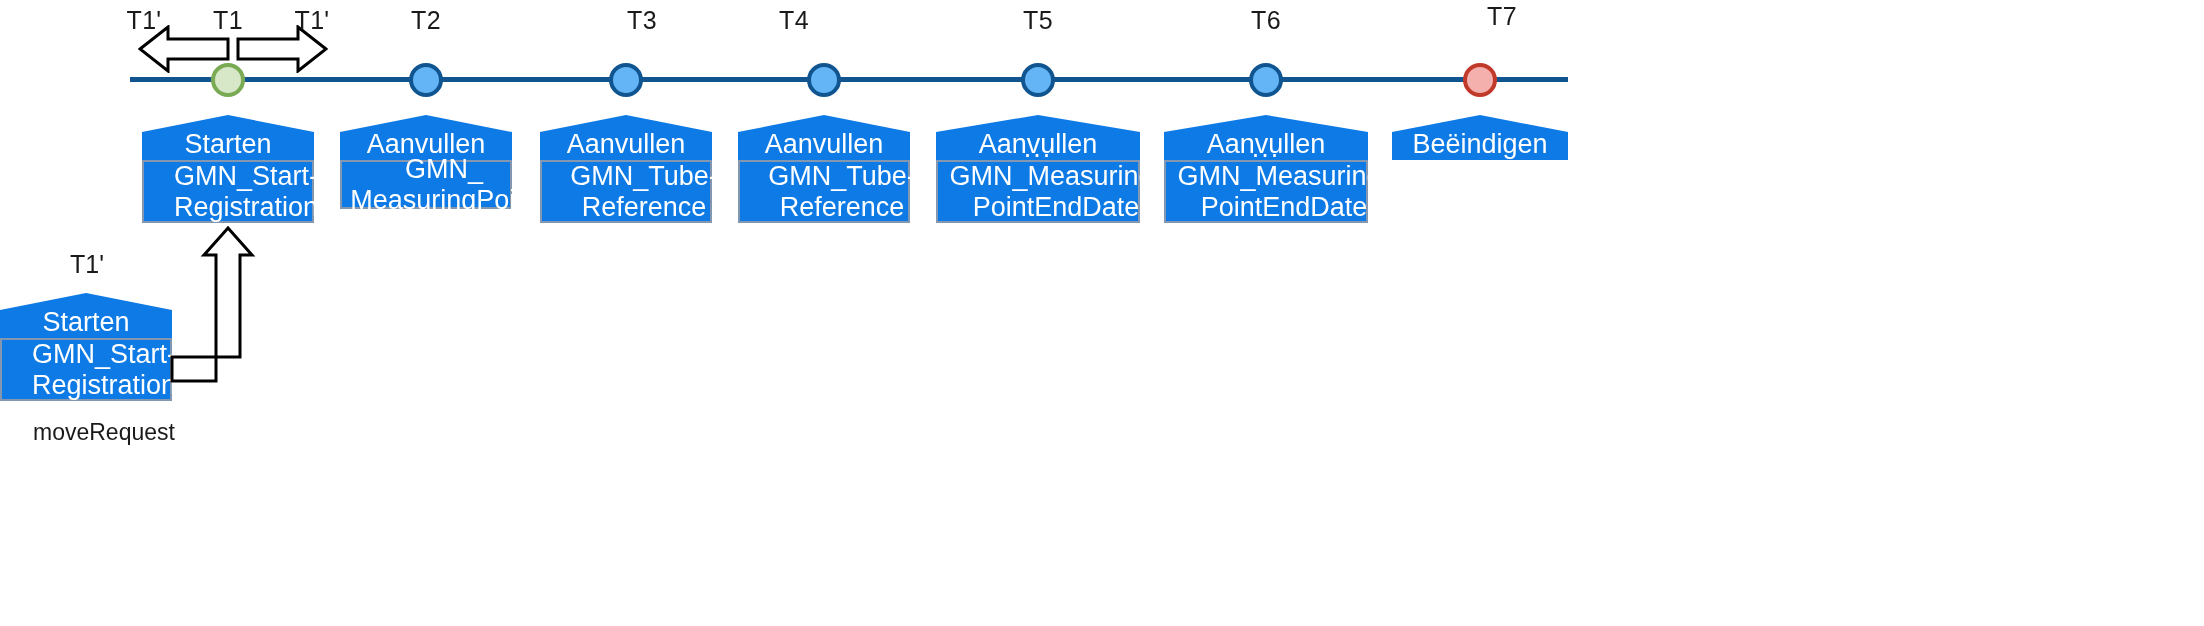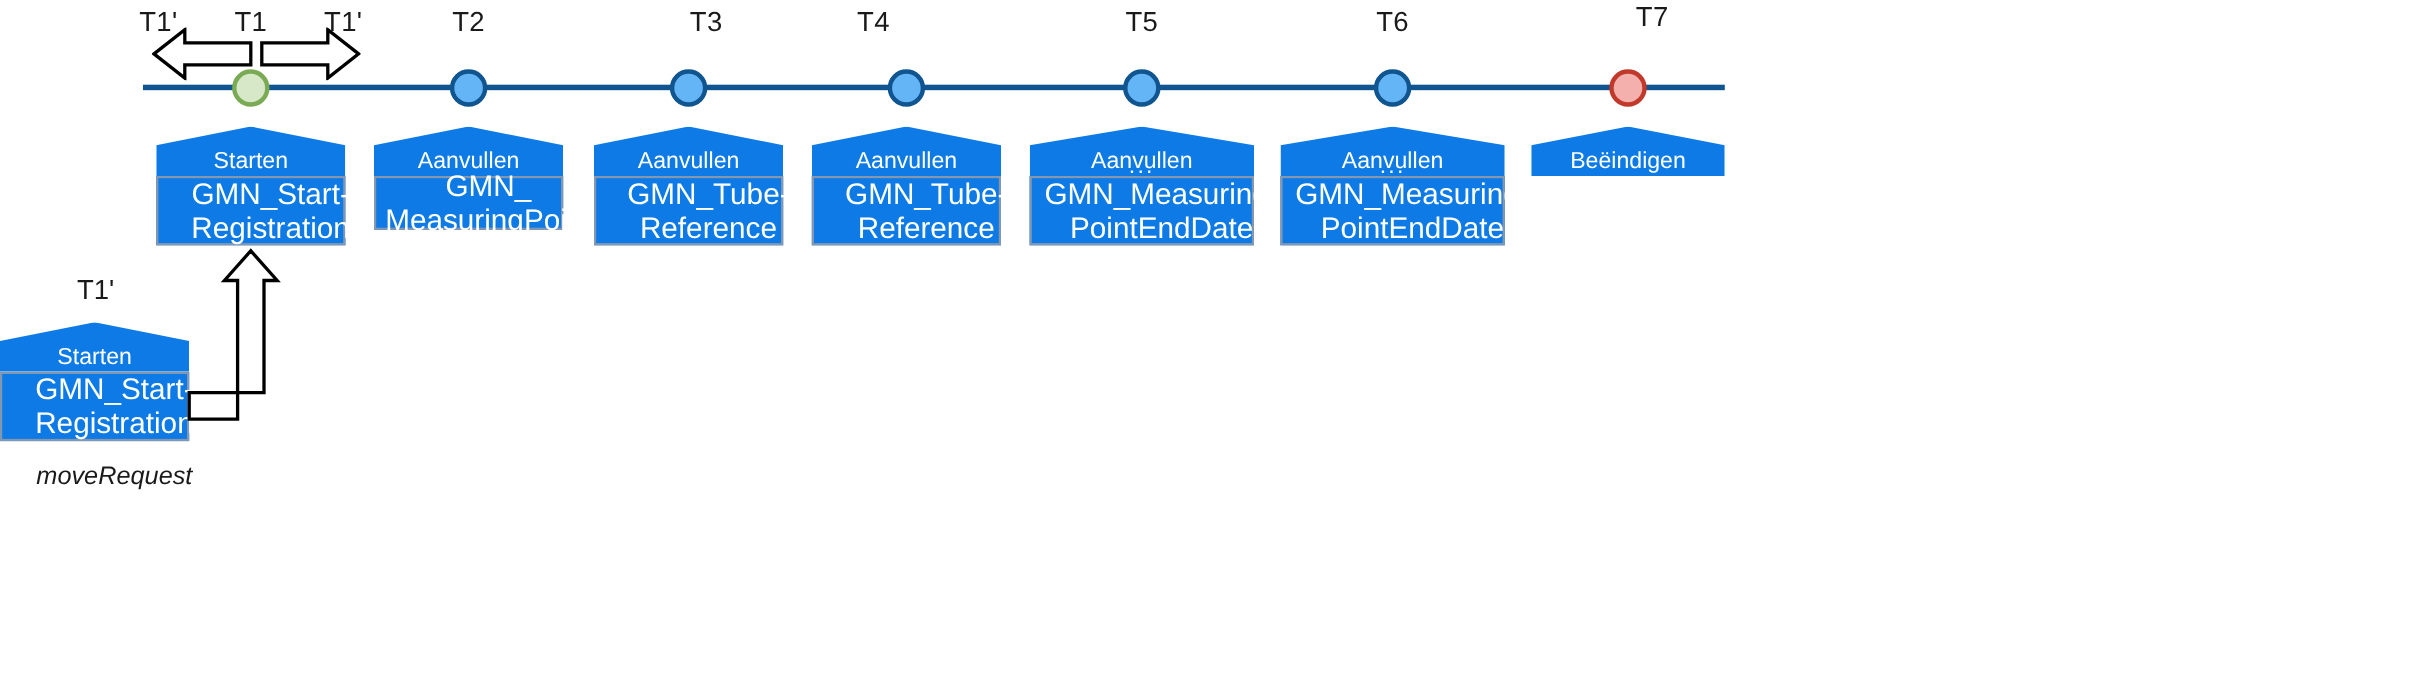--- a/index.html
+++ b/index.html
@@ -52,21 +52,21 @@
     background:#0d7ae5;
     -webkit-clip-path:polygon(0% 100%, 0% 38%, 50% 0%, 100% 38%, 100% 100%);
     clip-path:polygon(0% 100%, 0% 38%, 50% 0%, 100% 38%, 100% 100%);
     display:flex;
     align-items:flex-end;
     justify-content:center;
     box-sizing:border-box;
     padding-bottom:2px;
   }
   .card-top span{
-    font-size:21px;
+    font-size:27px;
     color:#ffffff;
     line-height:1.05;
     text-align:center;
     white-space:nowrap;
   }
   .card-body{
     position:relative;
     width:100%;
     background:#0d7ae5;
     border:2px solid #8497b0;
@@ -101,21 +101,21 @@
   
   .connector{position:absolute;left:0;top:0;pointer-events:none;}
 
   
   .free-label{
     position:absolute;
     font-size:25px;
     color:#1a1a1a;
     white-space:nowrap;
   }
-  .free-label.small{font-size:23px;font-style:italic;}
+  .free-label.small{font-size:23px;}
 </style>
 </head>
 <body>
 
 <div id="stage">
 
   <div class="axis" style="left:130px;top:77px;width:1438px;"></div>
 
   <div class="tick-label" style="left:228px;top:6px;">T1</div>
   <div class="tick-label" style="left:426px;top:6px;">T2</div>

